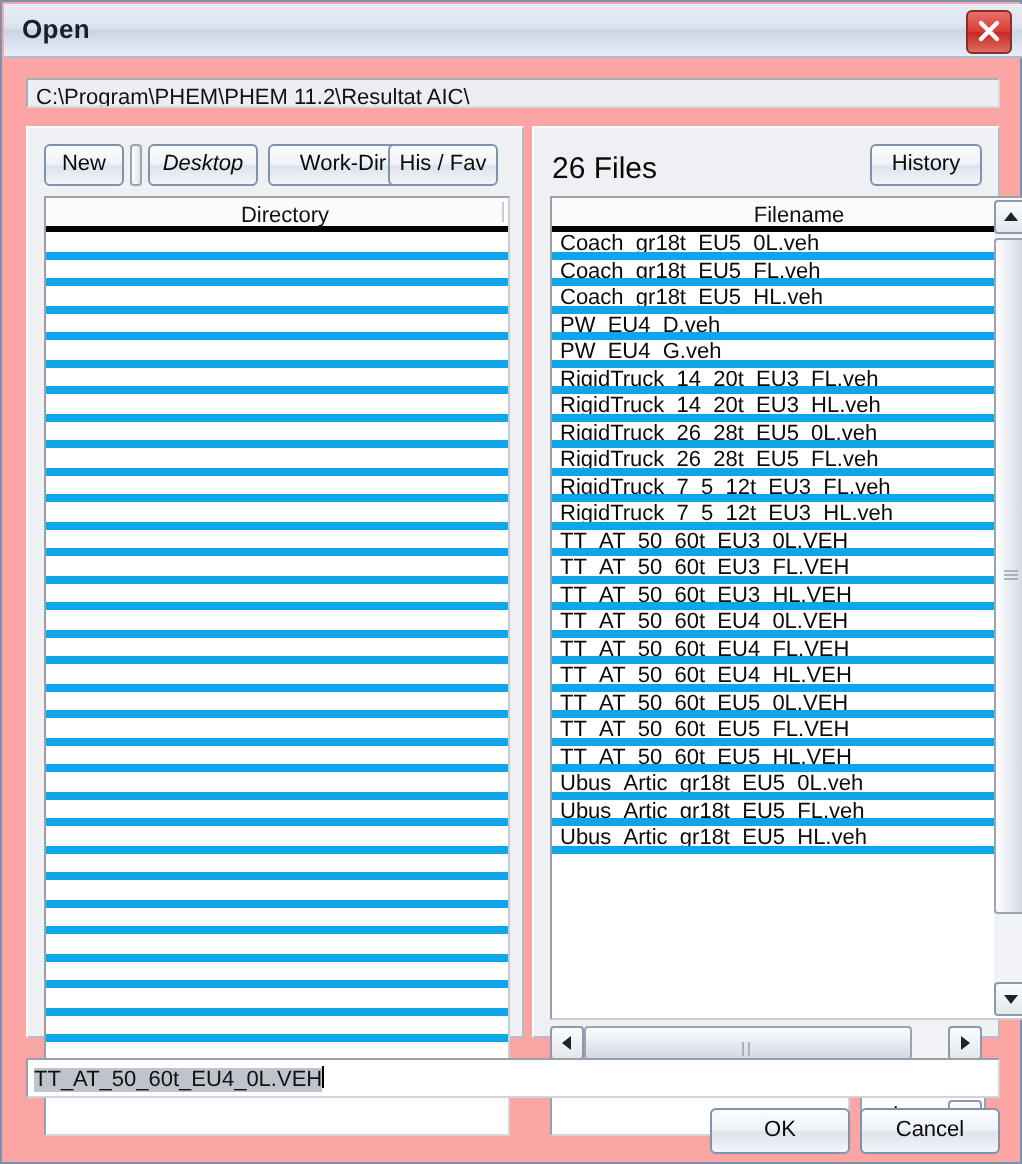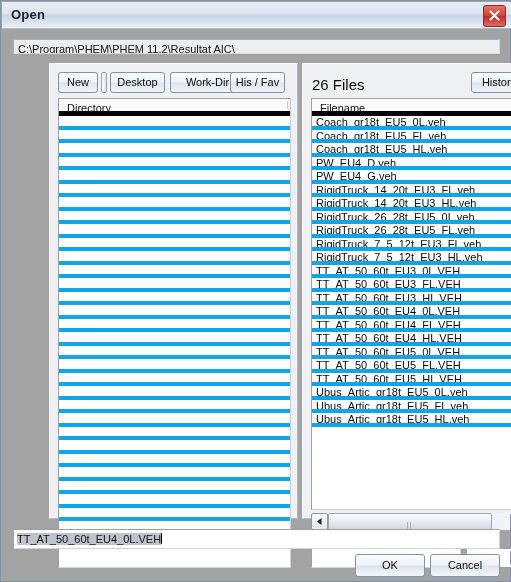--- a/index.html
+++ b/index.html
@@ -8,21 +8,21 @@
     overflow: hidden;
     font-family: "Liberation Sans", sans-serif;
     font-size: 11px;
     background: #f0f0f0;
   }
   #dialog {
     position: absolute; left: 0; top: 0;
     width: 511px; height: 582px;
     box-sizing: border-box;
     border: 1px solid #7a93b0;
-    background: #a3a3a3;
+    background: #fca5a5;
   }
   
   #titlebar {
     position: absolute; left: 1px; top: 1px;
     width: 509px; height: 27px;
     background: linear-gradient(to bottom, #e9eef5 0%, #dbe3ee 45%, #c9d5e6 52%, #eaeff6 100%);
     border-bottom: 1px solid #a9bcd2;
     box-sizing: border-box;
   }
   #title-text {
@@ -50,21 +50,21 @@
     color: #111; font-size: 11px;
     padding: 3px 0 0 4px;
     white-space: nowrap; overflow: hidden;
   }
   
   .panel {
     position: absolute;
     box-sizing: border-box;
     background: #eef0f3;
     border: 1px solid #b6bcc6;
-    border-top-color: #ffffff; border-left-color: #ffffff; margin-left: 36px;
+    border-top-color: #ffffff; border-left-color: #ffffff;
   }
   #left-panel  { left: 12px;  top: 62px; width: 249px; height: 456px; }
   #right-panel { left: 265px; top: 62px; width: 234px; height: 456px; }
 
   
   .btn {
     box-sizing: border-box;
     border: 1px solid #7f93ad;
     border-radius: 3px;
     background: linear-gradient(to bottom, #fdfdfe 0%, #eef1f6 48%, #dde3ed 52%, #f3f5f9 100%);
@@ -74,21 +74,21 @@
     cursor: pointer;
     position: absolute;
     line-height: 1;
     display: flex; align-items: center; justify-content: center;
   }
   #btn-new     { left: 8px;   top: 8px;  width: 40px; height: 21px; }
   #splitter    { left: 51px;  top: 8px;  width: 6px;  height: 21px;
                  border:1px solid #9aa4b2; border-radius:2px;
                  background: linear-gradient(to right,#ffffff,#dfe3ea);
                  position:absolute; box-sizing:border-box; cursor: col-resize; }
-  #btn-desktop { left: 60px;  top: 8px;  width: 55px; height: 21px; }
+  #btn-desktop { left: 60px;  top: 8px;  width: 55px; height: 21px; font-style: italic; }
   #btn-workdir { left: 120px; top: 8px;  width: 75px; height: 21px; }
   #btn-hisfav  { left: 180px; top: 8px;  width: 55px; height: 21px; }
   #btn-history { right: 8px;  top: 8px;  width: 56px; height: 21px; }
 
   #files-count {
     position: absolute; left: 9px; top: 12px;
     font-size: 15px; color: #0a0a0a;
   }
 
   
@@ -100,25 +100,26 @@
     border-right-color:#c9ced6; border-bottom-color:#c9ced6;
     overflow: hidden;
   }
   #dir-list  { left: 8px; top: 34px; width: 233px; height: 445px; }
   #file-list { left: 8px; top: 34px; width: 241px; height: 412px; }
 
   .col-head {
     position: relative;
     height: 17px;
     background: #fbfbfc;
-    border-bottom: 5px solid #000000;
+    border-bottom: 3px solid #000000;
     font-size: 11px;
     color: #111;
     padding: 3px 0 0 8px;
     box-sizing: border-box;
+    text-align: center;
   }
   .col-head .grip {
     position:absolute; right: 2px; top: 2px; bottom: 2px;
     width: 1px; background: #c8ccd3;
   }
   .rows { position: relative; }
   .row {
     height: 13.5px;
     line-height: 13.5px;
     font-size: 11px;

